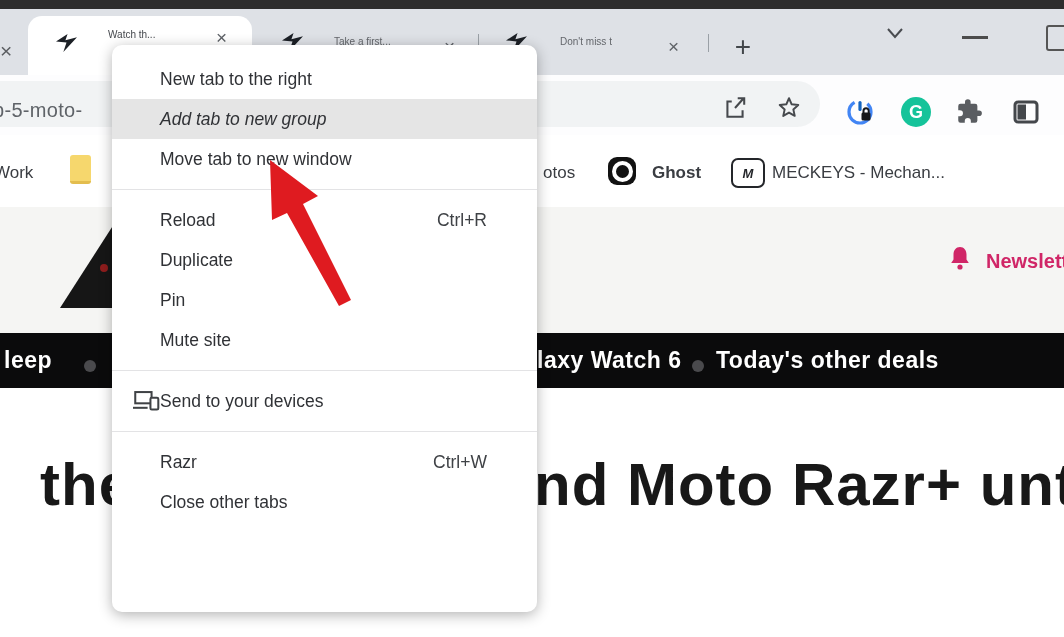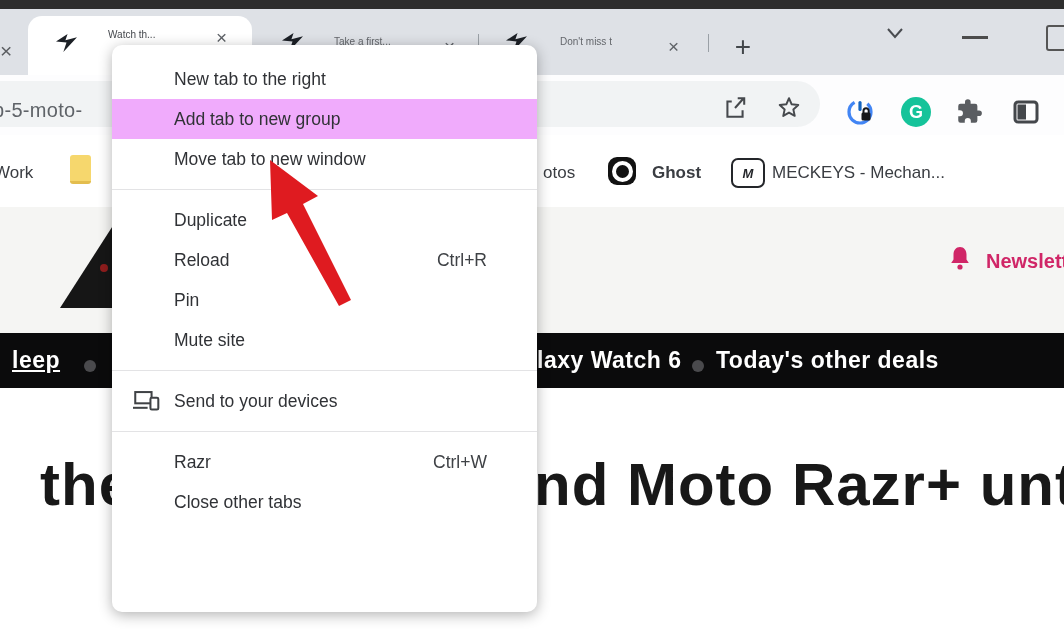--- a/index.html
+++ b/index.html
@@ -39,24 +39,24 @@
   
   .page-band{left:0;top:207px;width:1064px;height:126px;background:#f5f5f3;}
   .newsletter-label{left:986px;top:250px;font-size:20px;font-weight:bold;white-space:nowrap;}
   .ticker{left:0;top:333px;width:1064px;height:55px;}
   .ticker-text{top:347px;font-size:23px;font-weight:bold;color:#fff;letter-spacing:.5px;white-space:nowrap;}
   .ticker-dot{top:360px;width:12px;height:12px;border-radius:50%;background:#4a4a4d;}
   .headline{top:450px;font-size:60px;font-weight:bold;color:#181818;letter-spacing:1px;white-space:nowrap;}
   
   .menu{left:112px;top:45px;width:425px;height:567px;background:#fff;border-radius:10px;
         box-shadow:0 3px 14px rgba(0,0,0,.30);padding:14px 0 10px;box-sizing:border-box;z-index:50;}
-  .mi{height:40px;display:flex;align-items:center;padding:0 50px 0 62px;font-size:17.5px;
+  .mi{height:40px;display:flex;align-items:center;padding:0 50px 0 48px;font-size:17.5px;
       color:#303236;position:relative;}
   .mi .shortcut{margin-left:auto;color:#3f4246;}
-  .mi.highlight{background:#f0abfc;}
+  .mi.highlight{background:#e5e5e5;font-style:italic;}
   .sep{height:1px;background:#e3e3e5;margin:10px 0;}
   .mi .left-icon{position:absolute;left:21px;top:9px;}
   .arrow-svg{left:240px;top:148px;z-index:60;}
 </style>
 </head>
 <body>
 
 <div class="abs top-strip"></div>
 <div class="abs tabstrip"></div>
 
@@ -134,21 +134,21 @@
   <polygon points="56,2 2,86 84,86" fill="#161616"></polygon>
   <circle cx="46" cy="46" r="4" fill="#8f1d1d"></circle>
 </svg>
 <svg class="abs" style="left:948px;top:245px;" width="24" height="28" viewBox="0 0 24 26">
   <path d="M12,1 C8,1 5.5,4.2 5.5,8.5 v5 l-2.3,3.5 h17.6 l-2.3,-3.5 v-5 C18.5,4.2 16,1 12,1 Z" fill="#d02667"></path>
   <circle cx="12" cy="21" r="2.6" fill="#d02667"></circle>
 </svg>
 <span class="abs newsletter-label" style="color:#d02667;">Newsletter</span>
 
 <div class="abs ticker" style="background:#0b0b0c;"></div>
-<span class="abs ticker-text" style="left:12px;text-decoration:underline;">leep</span>
+<span class="abs ticker-text" style="left:4px;">leep</span>
 <div class="abs ticker-dot" style="left:84px;"></div>
 <span class="abs ticker-text" style="left:112px;">G</span>
 <span class="abs ticker-text" style="left:537px;">laxy Watch 6</span>
 <div class="abs ticker-dot" style="left:692px;"></div>
 <span class="abs ticker-text" style="left:716px;">Today's other deals</span>
 
 <span class="abs headline" style="left:40px;">the</span>
 <span class="abs headline" style="left:534px;">nd Moto Razr+ until</span>
 
 <div class="abs menu">
@@ -156,25 +156,25 @@
     <span>New tab to the right</span>
   </div>
   <div class="mi highlight">
     <span>Add tab to new group</span>
   </div>
   <div class="mi">
     <span>Move tab to new window</span>
   </div>
   <div class="sep"></div>
   <div class="mi">
-    <span>Duplicate</span>
-  </div>
-  <div class="mi">
     <span>Reload</span>
     <span class="shortcut">Ctrl+R</span>
+  </div>
+  <div class="mi">
+    <span>Duplicate</span>
   </div>
   <div class="mi">
     <span>Pin</span>
   </div>
   <div class="mi">
     <span>Mute site</span>
   </div>
   <div class="sep"></div>
   <div class="mi">
     <svg class="left-icon" width="27" height="21" viewBox="0 0 24 18">

